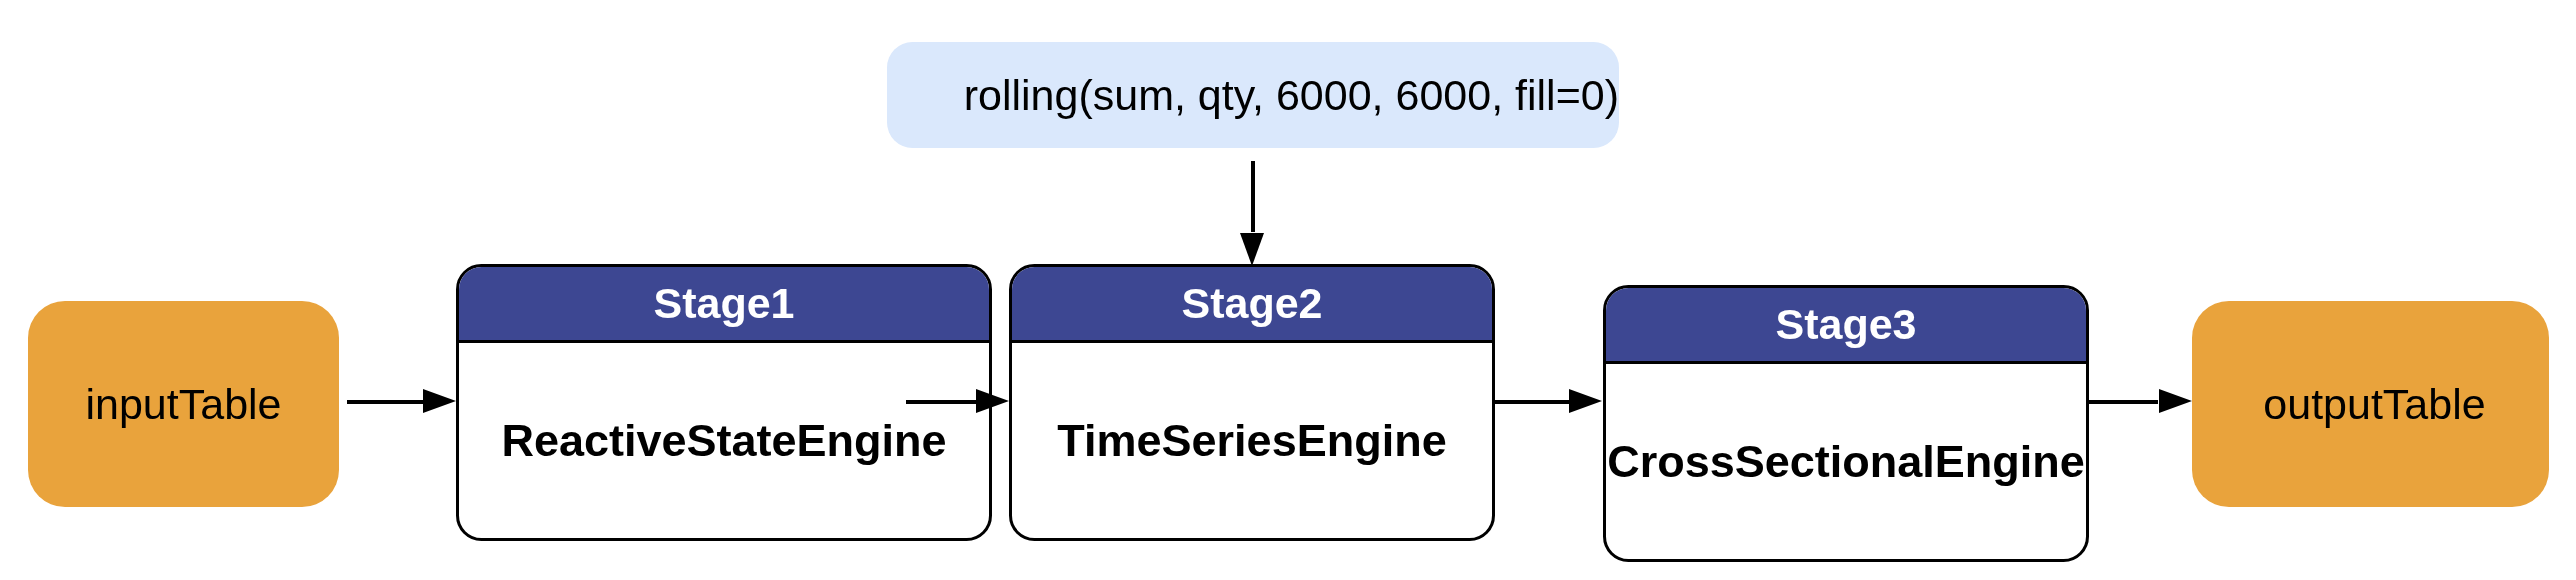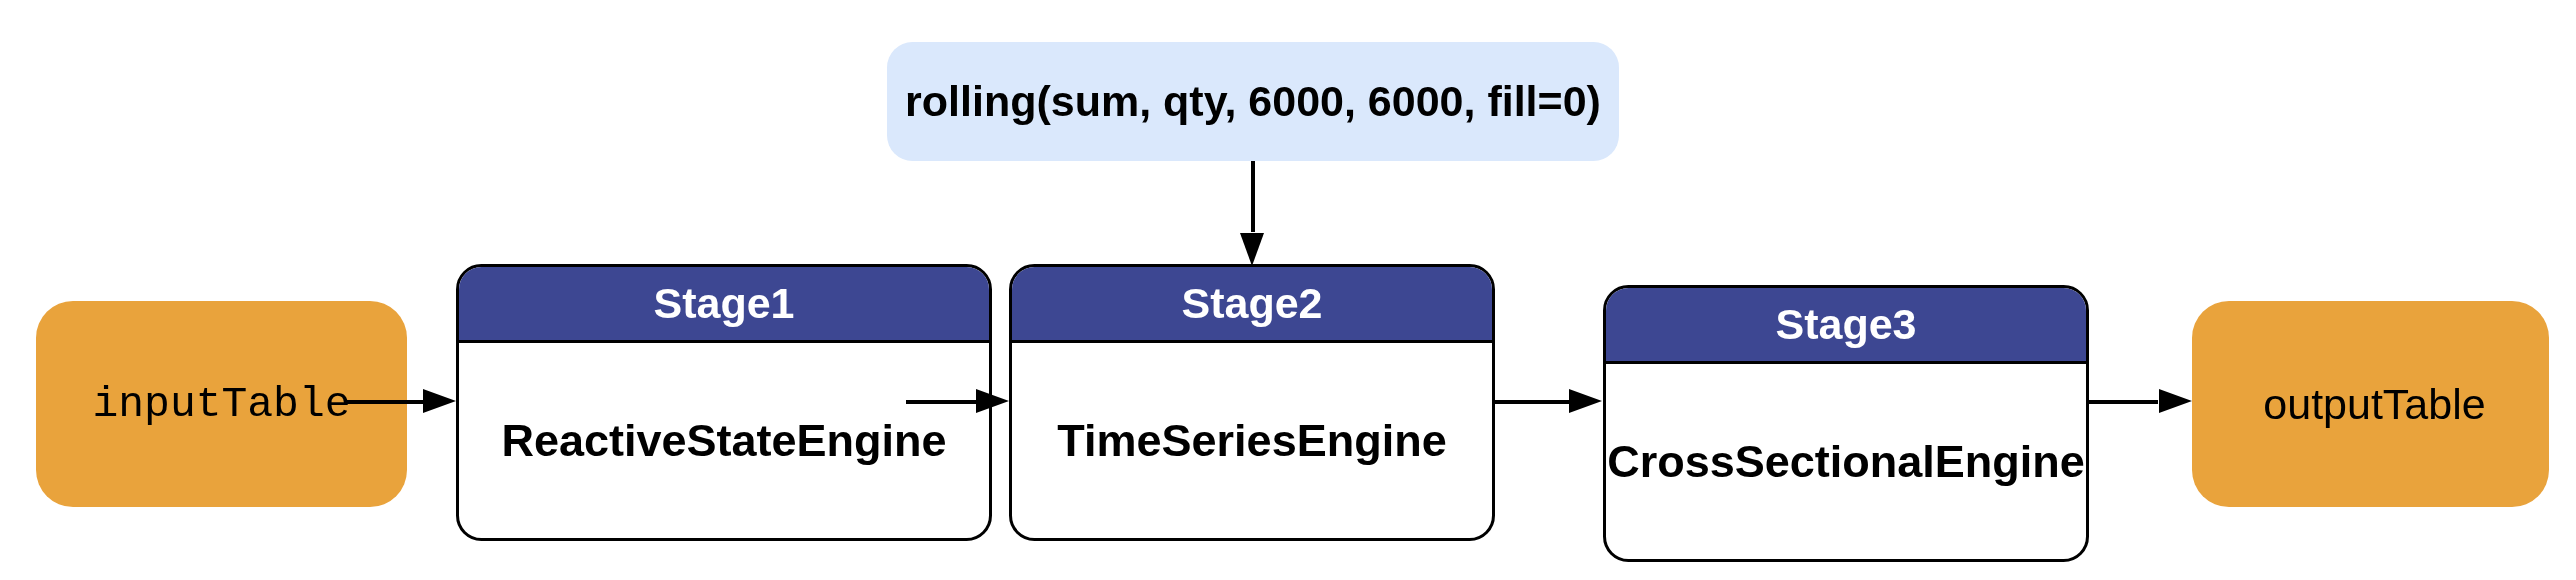--- a/index.html
+++ b/index.html
@@ -10,38 +10,37 @@
     background: var(--canvas-bg, #ffffff);
     font-family: "Liberation Sans", sans-serif;
     color: var(--text, #000000);
     overflow: hidden;
   }
 
   
   .annotation {
     position: absolute;
     left: 887px; top: 42px;
-    width: 732px; height: 119px;
+    width: 732px; height: 106px;
     background: var(--annotation-bg, #DAE8FC);
     border-radius: 25.4px;
-    display: flex; align-items: center; justify-content: center;
+    display: flex; align-items: center; justify-content: flex-end;
     font-size: 43px;
-    font-weight: bold;
   }
 
   
   .io-node {
     position: absolute;
     top: 301px; height: 206px;
     background: var(--node-bg, #E9A33C);
     border-radius: 37px;
     display: flex; align-items: center; justify-content: center;
     font-size: 43px;
   }
-  .io-input  { left: 36px;   width: 371px; font-family: Liberation Mono, monospace; }
+  .io-input  { left: 28px;   width: 311px; }
   .io-output { left: 2192px; width: 349px; padding-left: 8px; }
 
   
   .stage {
     position: absolute;
     top: 264px; height: 277px;
     box-sizing: border-box;
     border: 3.9px solid var(--border, #000000);
     border-radius: 25.4px;
     background: var(--stage-body-bg, #ffffff);

